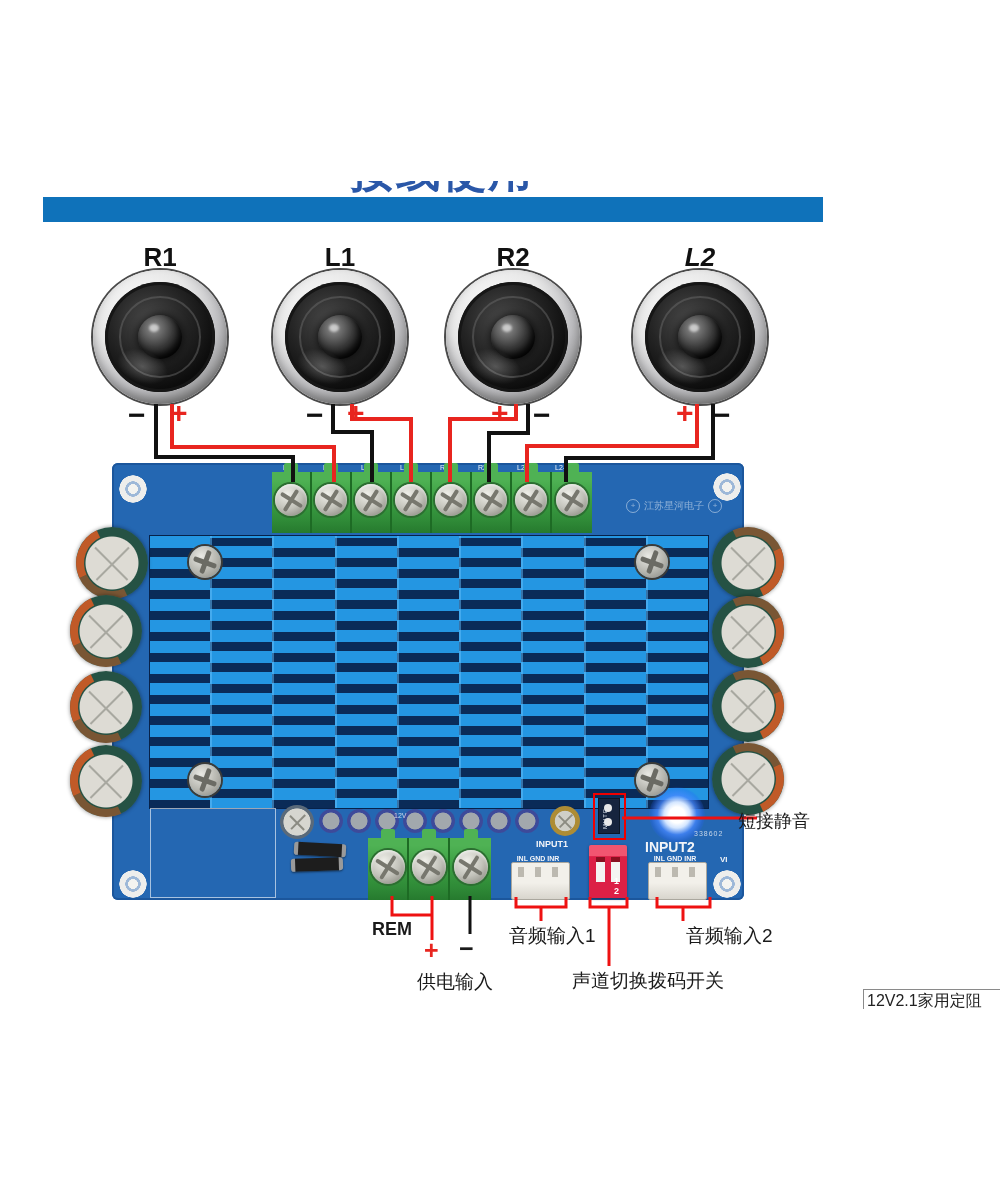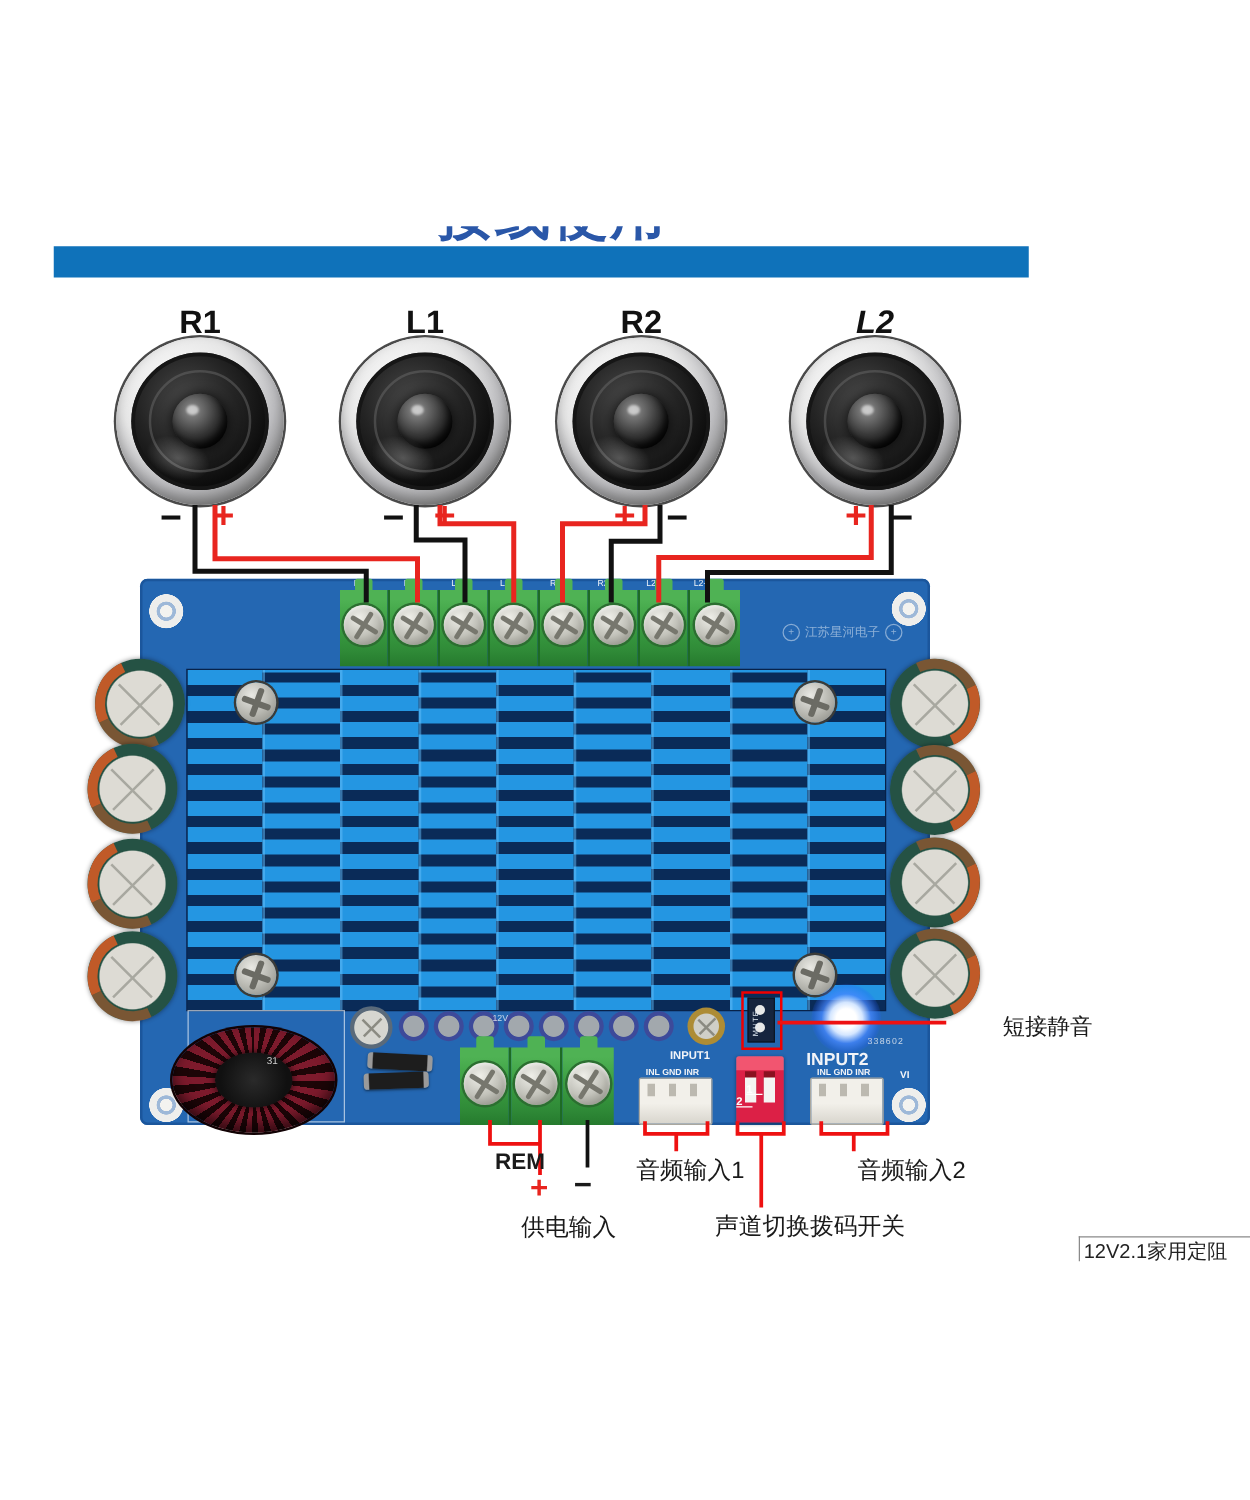--- a/index.html
+++ b/index.html
@@ -115,21 +115,21 @@
 
   .conn{position:absolute;width:57px;height:36px;background:linear-gradient(180deg,#f2f0ea 0 55%,#d8d5cd);
     border:1px solid #aaa79e;border-radius:2px;}
   .conn::before{content:"";position:absolute;left:6px;top:4px;right:6px;height:10px;
     background:repeating-linear-gradient(90deg,#bcb9b0 0 6px, rgba(0,0,0,0) 6px 17px);}
   .pcb-txt{position:absolute;color:#f2f4f8;font-weight:bold;white-space:nowrap;}
 
   .dip{position:absolute;left:589px;top:845px;width:38px;height:53px;
     background:linear-gradient(180deg,#f25570 0 20%, #dc2046 22% 100%);border-radius:2px;box-shadow:0 1px 3px rgba(0,0,0,.4);}
   .dip .sl{position:absolute;top:17px;width:9px;height:20px;background:#f4f4f2;box-shadow:0 -5px 0 #8a1020;}
-  .dip .nums{position:absolute;bottom:12px;width:100%;text-align:left;color:#fff;font-size:9px;font-weight:bold;letter-spacing:8px;text-indent:8px;text-decoration:underline;}
+  .dip .nums{position:absolute;bottom:2px;width:100%;text-align:right;color:#fff;font-size:9px;font-weight:bold;letter-spacing:8px;text-indent:8px;}
 
   
   .lab{position:absolute;color:#1a1a1a;font-size:19px;white-space:nowrap;}
   .lab.b{font-weight:bold;}
   .note-box{position:absolute;left:863px;top:989px;width:137px;height:19px;overflow:hidden;
     border-top:1px solid #8a8a8a;border-left:1px solid #8a8a8a;}
   .note-box span{position:absolute;left:3px;top:1px;font-size:16px;color:#222;white-space:nowrap;}
 
   svg.overlay{position:absolute;left:0;top:0;pointer-events:none;}
 </style>
@@ -263,23 +263,20 @@
       </div>
     <div class="tcell" style="width:40px;">
         <div class="tscrew" style="width:32px;height:32px;margin-left:-16px;top:12px;"></div>
       </div>
     <div class="tcell" style="width:40px;">
         <div class="tscrew" style="width:32px;height:32px;margin-left:-16px;top:12px;"></div>
       </div>
   </div>
 
   <div class="silkbox"></div>
-  <div class="toroid">
-    <span class="toroid-mark">31</span>
-  </div>
   <div class="silvcap"></div>
   <div class="scap" style="left:319px;top:809px;"></div>
   <div class="scap" style="left:347px;top:809px;"></div>
   <div class="scap" style="left:375px;top:809px;"></div>
   <div class="scap" style="left:403px;top:809px;"></div>
   <div class="scap" style="left:431px;top:809px;"></div>
   <div class="scap" style="left:459px;top:809px;"></div>
   <div class="scap" style="left:487px;top:809px;"></div>
   <div class="scap" style="left:515px;top:809px;"></div>
   <span class="silk" style="left:394px;top:812px;opacity:.8;">12V</span>
@@ -346,26 +343,26 @@
       <polyline points="541,907 541,921"></polyline>
       <polyline points="590,897 590,907 627,907 627,897"></polyline>
       <polyline points="609,907 609,966"></polyline>
       <polyline points="657,897 657,907 710,907 710,897"></polyline>
       <polyline points="683,907 683,921"></polyline>
       <polyline points="622,818 757,818"></polyline>
     </g>
     <polyline points="470,896 470,934" stroke="#111111" stroke-width="3" fill="none"></polyline>
   </svg>
 
-  <span class="lab b" style="left:396px;top:919px;font-size:18px;">REM</span>
+  <span class="lab b" style="left:372px;top:919px;font-size:18px;">REM</span>
   <span class="lab b" style="left:424px;top:936px;font-size:25px;color:#e8251f;">+</span>
   <span class="lab b" style="left:459px;top:934px;font-size:25px;">−</span>
   <span class="lab" style="left:417px;top:969px;">供电输入</span>
   <span class="lab" style="left:509px;top:923px;">音频输入1</span>
   <span class="lab" style="left:651px;top:923px;margin-left:35px;">音频输入2</span>
   <span class="lab" style="left:572px;top:968px;">声道切换拨码开关</span>
-  <span class="lab" style="left:802px;top:809px;font-size:18px;">短接静音</span>
+  <span class="lab" style="left:738px;top:809px;font-size:18px;">短接静音</span>
 
   <div class="note-box">
     <span>12V2.1家用定阻</span>
   </div>
 
 </div>
 
 </body></html>

